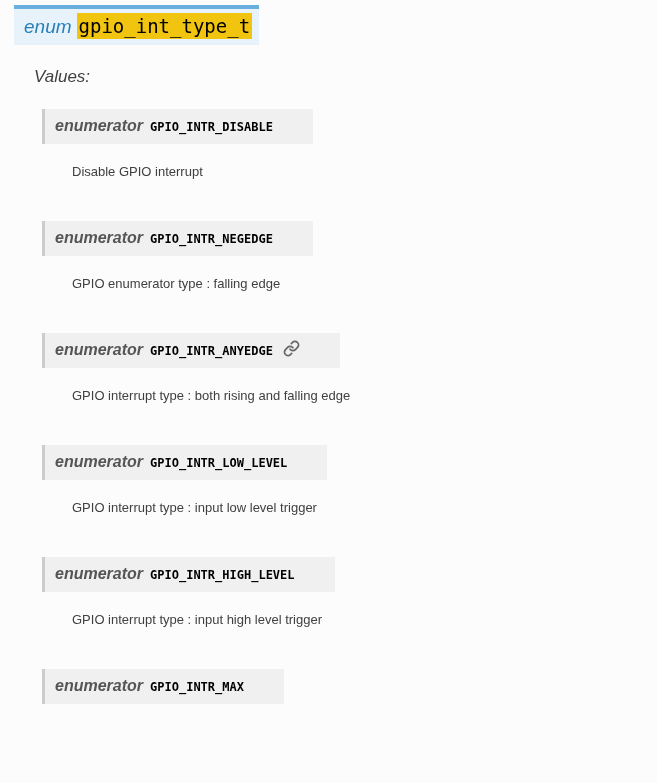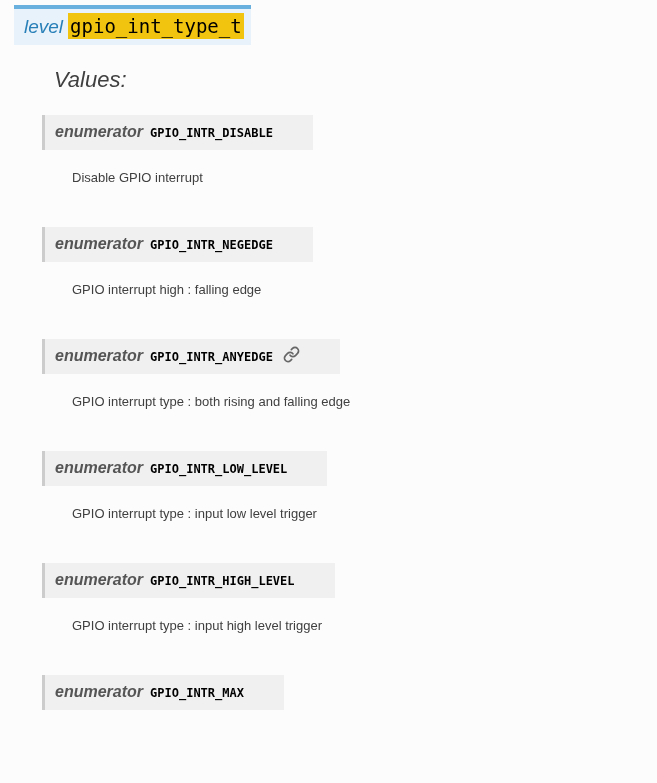--- a/index.html
+++ b/index.html
@@ -36,23 +36,23 @@
     font-family: "DejaVu Sans Mono", monospace;
     font-weight: normal;
     font-size: 19px;
     color: #000;
     background: #f1c40f;
     box-shadow: 0 0 0 2px #f1c40f;
   }
 
   
   .values-label {
-    margin: 22px 0 22px 40px;
+    margin: 22px 0 22px 20px;
     font-style: italic;
-    font-size: 22px;
+    font-size: 17px;
     color: #404040;
   }
 
   
   .enum-item {
     margin-left: 28px;
     margin-bottom: 38px;
   }
   .enum-dt {
     width: fit-content;
@@ -88,39 +88,39 @@
     line-height: 22px;
     color: #404040;
   }
 </style>
 </head>
 <body>
 
 <div class="content">
 
   <div class="sig">
-    <em class="sig-kw">level</em><code class="sig-name">gpio_int_type_t</code>
+    <em class="sig-kw">enum</em><code class="sig-name">gpio_int_type_t</code>
   </div>
 
   <p class="values-label">Values:</p>
 
   <div id="enum-list">
   <div class="enum-item">
     <div class="enum-dt">
       <em class="enum-label">enumerator</em><code class="enum-name">GPIO_INTR_DISABLE</code>
     </div>
     <p class="enum-desc">Disable GPIO interrupt</p>
   </div>
 
 
   <div class="enum-item">
     <div class="enum-dt">
       <em class="enum-label">enumerator</em><code class="enum-name">GPIO_INTR_NEGEDGE</code>
     </div>
-    <p class="enum-desc">GPIO interrupt high : falling edge</p>
+    <p class="enum-desc">GPIO enumerator type : falling edge</p>
   </div>
 
   <div class="enum-item">
     <div class="enum-dt">
       <em class="enum-label">enumerator</em><code class="enum-name">GPIO_INTR_ANYEDGE</code><a class="headerlink" href="#"><span><svg width="17" height="17" viewBox="0 0 24 24" fill="none" stroke="#666666" stroke-width="2.4" stroke-linecap="round" stroke-linejoin="round">
                 <path d="M10 13a5 5 0 0 0 7.54.54l3-3a5 5 0 0 0-7.07-7.07l-1.72 1.71"></path>
                 <path d="M14 11a5 5 0 0 0-7.54-.54l-3 3a5 5 0 0 0 7.07 7.07l1.71-1.71"></path>
               </svg></span></a>
     </div>
     <p class="enum-desc">GPIO interrupt type : both rising and falling edge</p>

